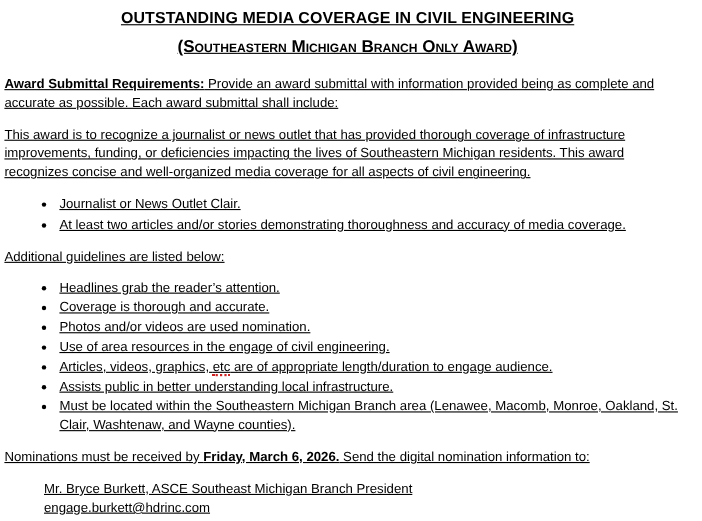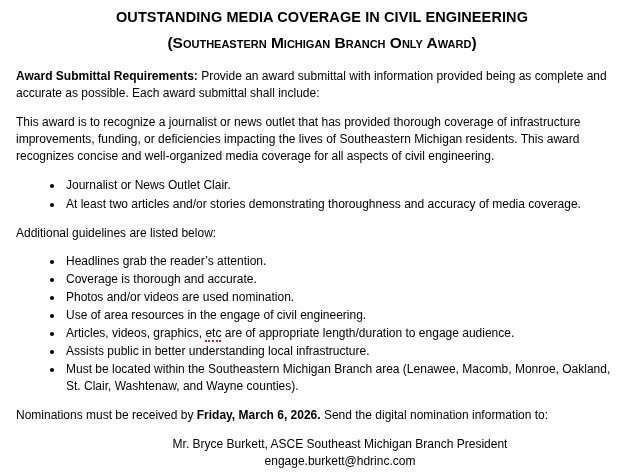--- a/index.html
+++ b/index.html
@@ -8,23 +8,24 @@
   }
   body {
     width: 638px;
     height: 474px;
     background: #ffffff;
     font-family: "Liberation Serif", serif;
     color: #000000;
     overflow: hidden;
   }
   .page {
-    padding: 8px 10px 0 16px;
+    padding: 8px 10px 0 4px;
     box-sizing: border-box;
     width: 638px;
+    text-decoration: underline;
   }
   .title-block {
     text-align: center;
     margin-bottom: 14px;
   }
   .title-line1 {
     font-family: "Liberation Sans", sans-serif;
     font-weight: bold;
     font-size: 14.5px;
     letter-spacing: 0.1px;
@@ -68,21 +69,20 @@
     padding-left: 2px;
   }
   ul.bullets li.wrap {
     margin-bottom: 0;
   }
   .indent-line {
     font-family: "Liberation Sans", sans-serif;
     font-size: 12px;
     line-height: 1.42;
     margin: 0 0 0 36px;
-    text-align: center;
   }
   .nominations {
     margin-bottom: 2px;
   }
   .spellcheck {
     border-bottom: 2px dotted #cc2222;
   }
   .email {
     font-family: "Liberation Sans", sans-serif;
     font-size: 12px;

